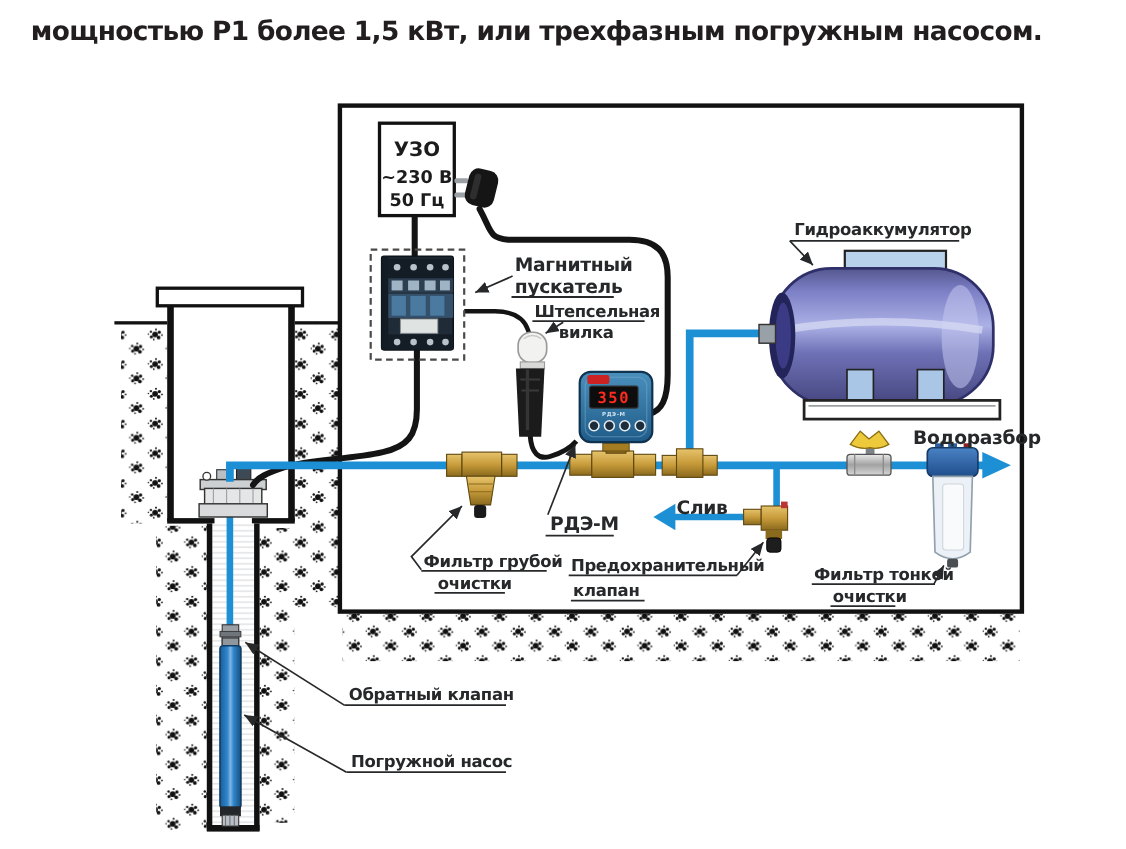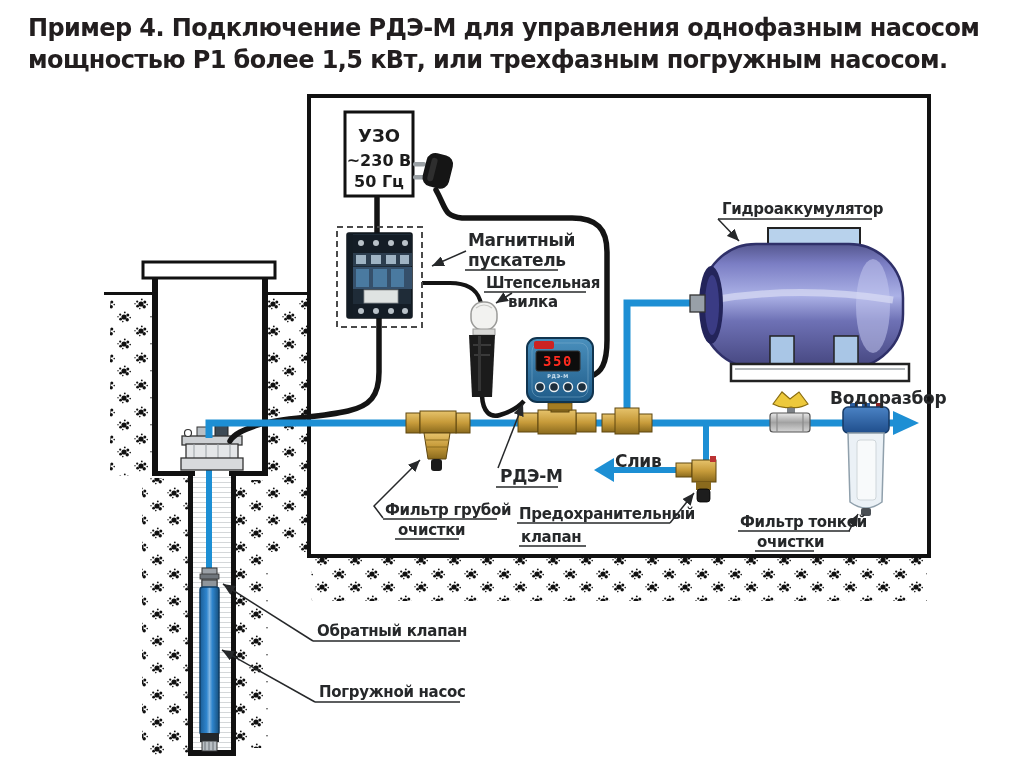--- a/index.html
+++ b/index.html
@@ -20,21 +20,20 @@
   .pipe{stroke:#1d8fd4;stroke-width:7;fill:none;}
   .pipe6{stroke:#1d8fd4;stroke-width:6;fill:none;}
   .cable{stroke:#141414;stroke-width:5.5;fill:none;stroke-linecap:round;}
 </style>
 </head>
 <body>
 
 <div class="stage">
 
   <div class="title">
-    <div>Пример 4. Подключение РДЭ-М для управления однофазным насосом</div>
     <div>мощностью Р1 более 1,5 кВт, или трехфазным погружным насосом.</div>
   </div>
 
   <svg width="1024" height="772" viewBox="0 0 1024 772">
     <defs>
       <g id="splat">
         <circle r="2.6"></circle>
           <circle cx="3.8" cy="-2" r="1.5"></circle>
           <circle cx="-3.4" cy="2.2" r="1.4"></circle>
         <circle cx="3.2" cy="2.8" r="1.7"></circle>

